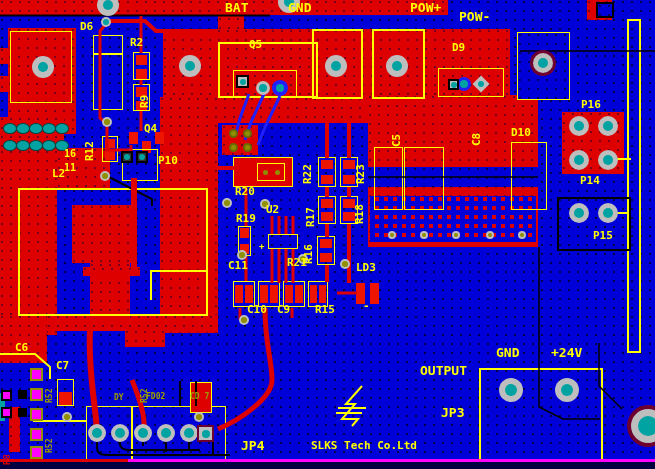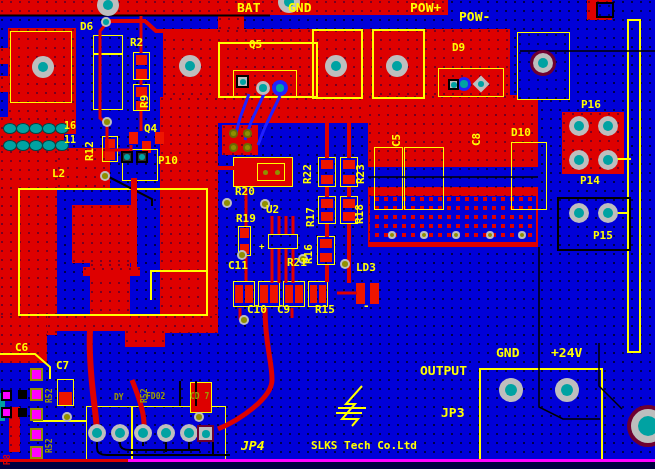--- a/index.html
+++ b/index.html
@@ -22,21 +22,21 @@
   .pd{position:absolute;background:#EE1500;}
   .bband{position:absolute;background-color:#0000D8;
       background-image:radial-gradient(circle at 2px 2px, rgba(0,0,0,.55) 1px, transparent 1.4px);
       background-size:9px 9px;}
   .hatch{position:absolute;
       background-image:repeating-linear-gradient(0deg,#0000D8 0 5px,transparent 5px 9px),
                        repeating-linear-gradient(90deg,#0000D8 0 5px,transparent 5px 9px);}
   .lbl{position:absolute;color:#FFFF00;font:bold 11px "DejaVu Sans Mono",monospace;
        white-space:pre;z-index:40;letter-spacing:0px;line-height:12px;}
   .big{font-size:13px;line-height:14px;}
-  .sm{font-size:10px;line-height:11px;}
+  .sm{font-size:10px;line-height:11px;margin-top:28px;}
   .t10{font-size:10px;line-height:11px;}
   .olv{color:#9C9C00;font-size:8px;line-height:9px;}
   .redt{color:#E00000;}
   .v{transform-origin:0 0;transform:rotate(-90deg);}
   svg.traces{position:absolute;left:0;top:0;z-index:20;}
   #pads{position:absolute;left:0;top:0;z-index:30;}
   .pc{position:absolute;border-radius:50%;}
   .sq{position:absolute;box-sizing:border-box;}
 </style>
 </head>
@@ -323,21 +323,21 @@
       <div class="sq" style="left: 1px; top: 390px; width: 11px; height: 11px; background: rgb(255, 0, 255); border: 2px solid rgb(0, 0, 0);"></div>
       <div class="sq" style="left: 1px; top: 407px; width: 11px; height: 11px; background: rgb(255, 0, 255); border: 2px solid rgb(0, 0, 0);"></div>
       <div class="sq" style="left: 18px; top: 390px; width: 9px; height: 9px; background: rgb(0, 0, 0); border: 2px solid rgb(0, 0, 0);"></div>
       <div class="sq" style="left: 18px; top: 408px; width: 9px; height: 9px; background: rgb(0, 0, 0); border: 2px solid rgb(0, 0, 0);"></div>
     </div>
 
   <div class="abs" style="left:0;top:459px;width:128px;height:3px;background:#DE0000;z-index:35;"></div>
   <div class="abs" style="left:128px;top:459px;width:527px;height:3px;background:#FF00FF;z-index:35;"></div>
   <div class="abs" style="left:0;top:462px;width:655px;height:7px;background:#000040;z-index:34;"></div>
 
-  <span class="lbl big" style="left:225px;top:1px;margin-left:12px;">BAT</span>
+  <span class="lbl big" style="left:225px;top:1px;">BAT</span>
   <span class="lbl big" style="left:288px;top:1px;">GND</span>
   <span class="lbl big" style="left:410px;top:1px;">POW+</span>
   <span class="lbl big" style="left:459px;top:10px;">POW-</span>
 
   <span class="lbl" style="left:80px;top:21px;">D6</span>
   <span class="lbl" style="left:130px;top:37px;">R2</span>
   <span class="lbl" style="left:249px;top:39px;">Q5</span>
   <span class="lbl" style="left:452px;top:42px;">D9</span>
   <span class="lbl sm" style="left:64px;top:120px;">16</span>
   <span class="lbl sm" style="left:64px;top:134px;">11</span>
@@ -352,21 +352,21 @@
   <span class="lbl" style="left:266px;top:204px;">U2</span>
   <span class="lbl" style="left:236px;top:213px;">R19</span>
   <span class="lbl" style="left:228px;top:260px;">C11</span>
   <span class="lbl" style="left:287px;top:257px;">R21</span>
   <span class="lbl" style="left:356px;top:262px;">LD3</span>
   <span class="lbl" style="left:247px;top:304px;">C10</span>
   <span class="lbl" style="left:277px;top:304px;">C9</span>
   <span class="lbl" style="left:315px;top:304px;">R15</span>
   <span class="lbl" style="left:15px;top:342px;">C6</span>
   <span class="lbl" style="left:56px;top:360px;">C7</span>
-  <span class="lbl big" style="left:241px;top:439px;font-style:italic;">JP4</span>
+  <span class="lbl big" style="left:241px;top:439px;">JP4</span>
   <span class="lbl big" style="left:420px;top:364px;">OUTPUT</span>
   <span class="lbl big" style="left:441px;top:406px;">JP3</span>
   <span class="lbl big" style="left:496px;top:346px;">GND</span>
   <span class="lbl big" style="left:551px;top:346px;">+24V</span>
   <span class="lbl t10" style="left:311px;top:440px;font-size:11px;">SLKS Tech Co.Ltd</span>
 
   <span class="lbl v" style="left:139px;top:108px;">R9</span>
   <span class="lbl v" style="left:84px;top:161px;">R12</span>
   <span class="lbl v" style="left:302px;top:184px;">R22</span>
   <span class="lbl v" style="left:355px;top:184px;">R23</span>

